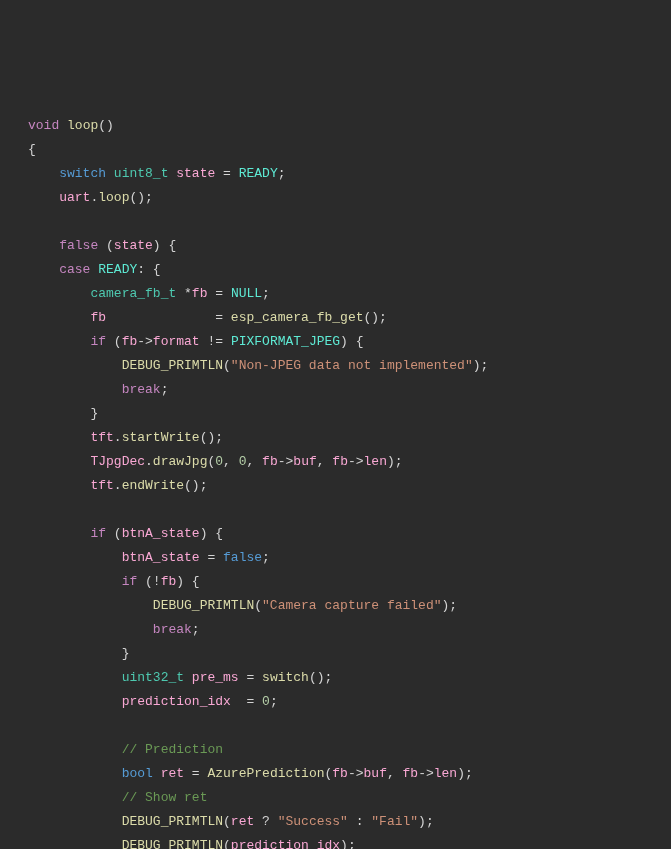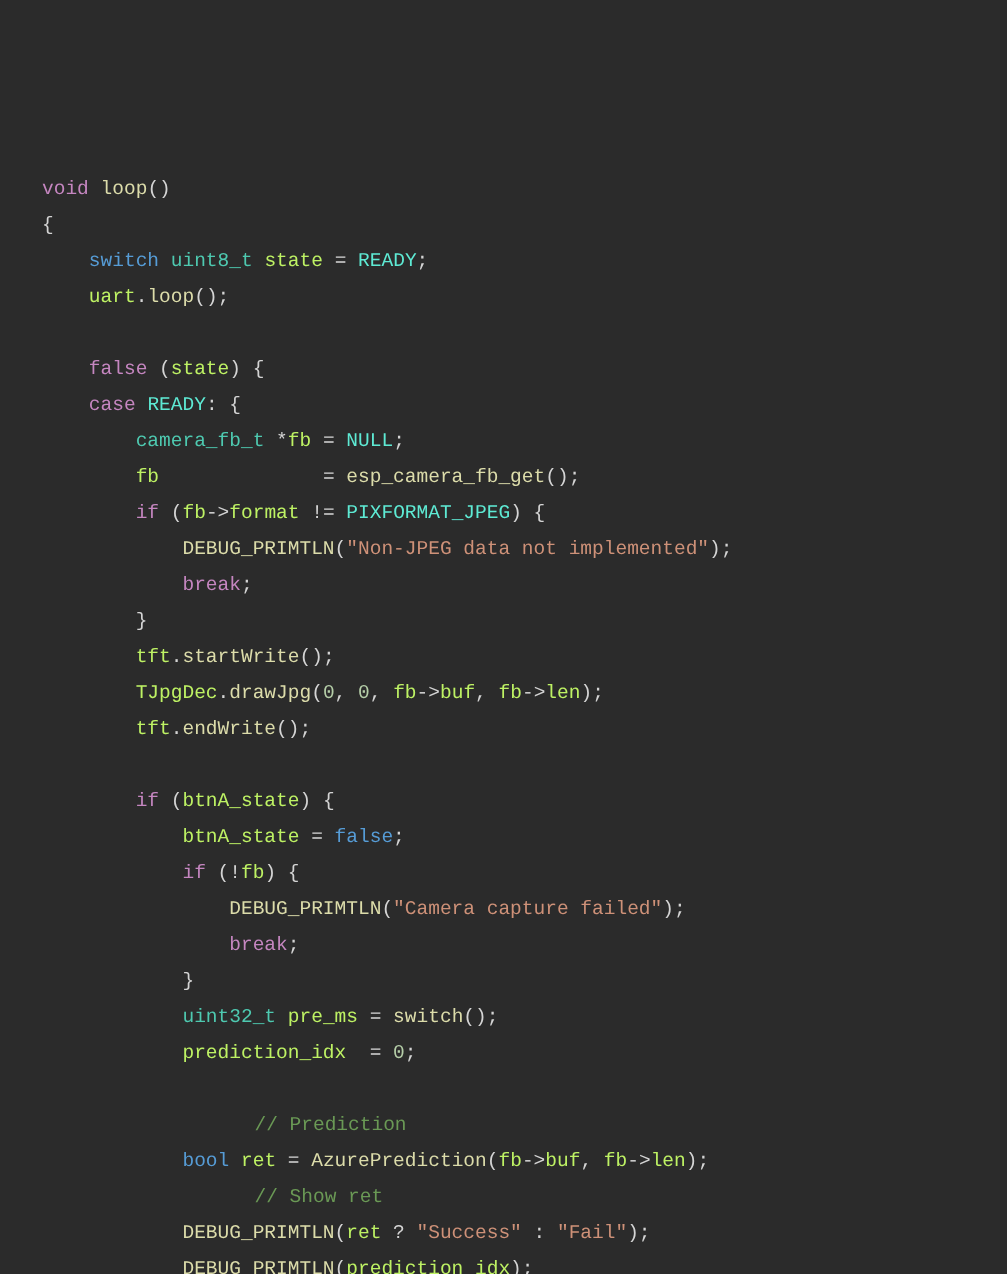--- a/index.html
+++ b/index.html
@@ -11,22 +11,22 @@
     color: #C8C8C8;
     padding: 18px 0 20px 28px;
     width: 671px;
     white-space: pre;
   }
   .kw   { color: #C586C0; } 
   .type { color: #569CD6; } 
   .fn   { color: #DCDCAA; }
   .num  { color: #B5CEA8; }
   .str  { color: #CE9178; }
-  .cmt  { color: #6A9955; margin-left: 48px; }
-  .var  { color: #bef264; }
+  .cmt  { color: #6A9955; }
+  .var  { color: #f9a8d4; }
   .cls  { color: #4EC9B0; }
   .op   { color: #D4D4D4; }
   .const{ color: #5eead4; }
   .bool { color: #569CD6; font-family: Liberation Mono, monospace; }
   pre   { font-family: inherit; }
 </style>
 </head>
 <body>
 
 

